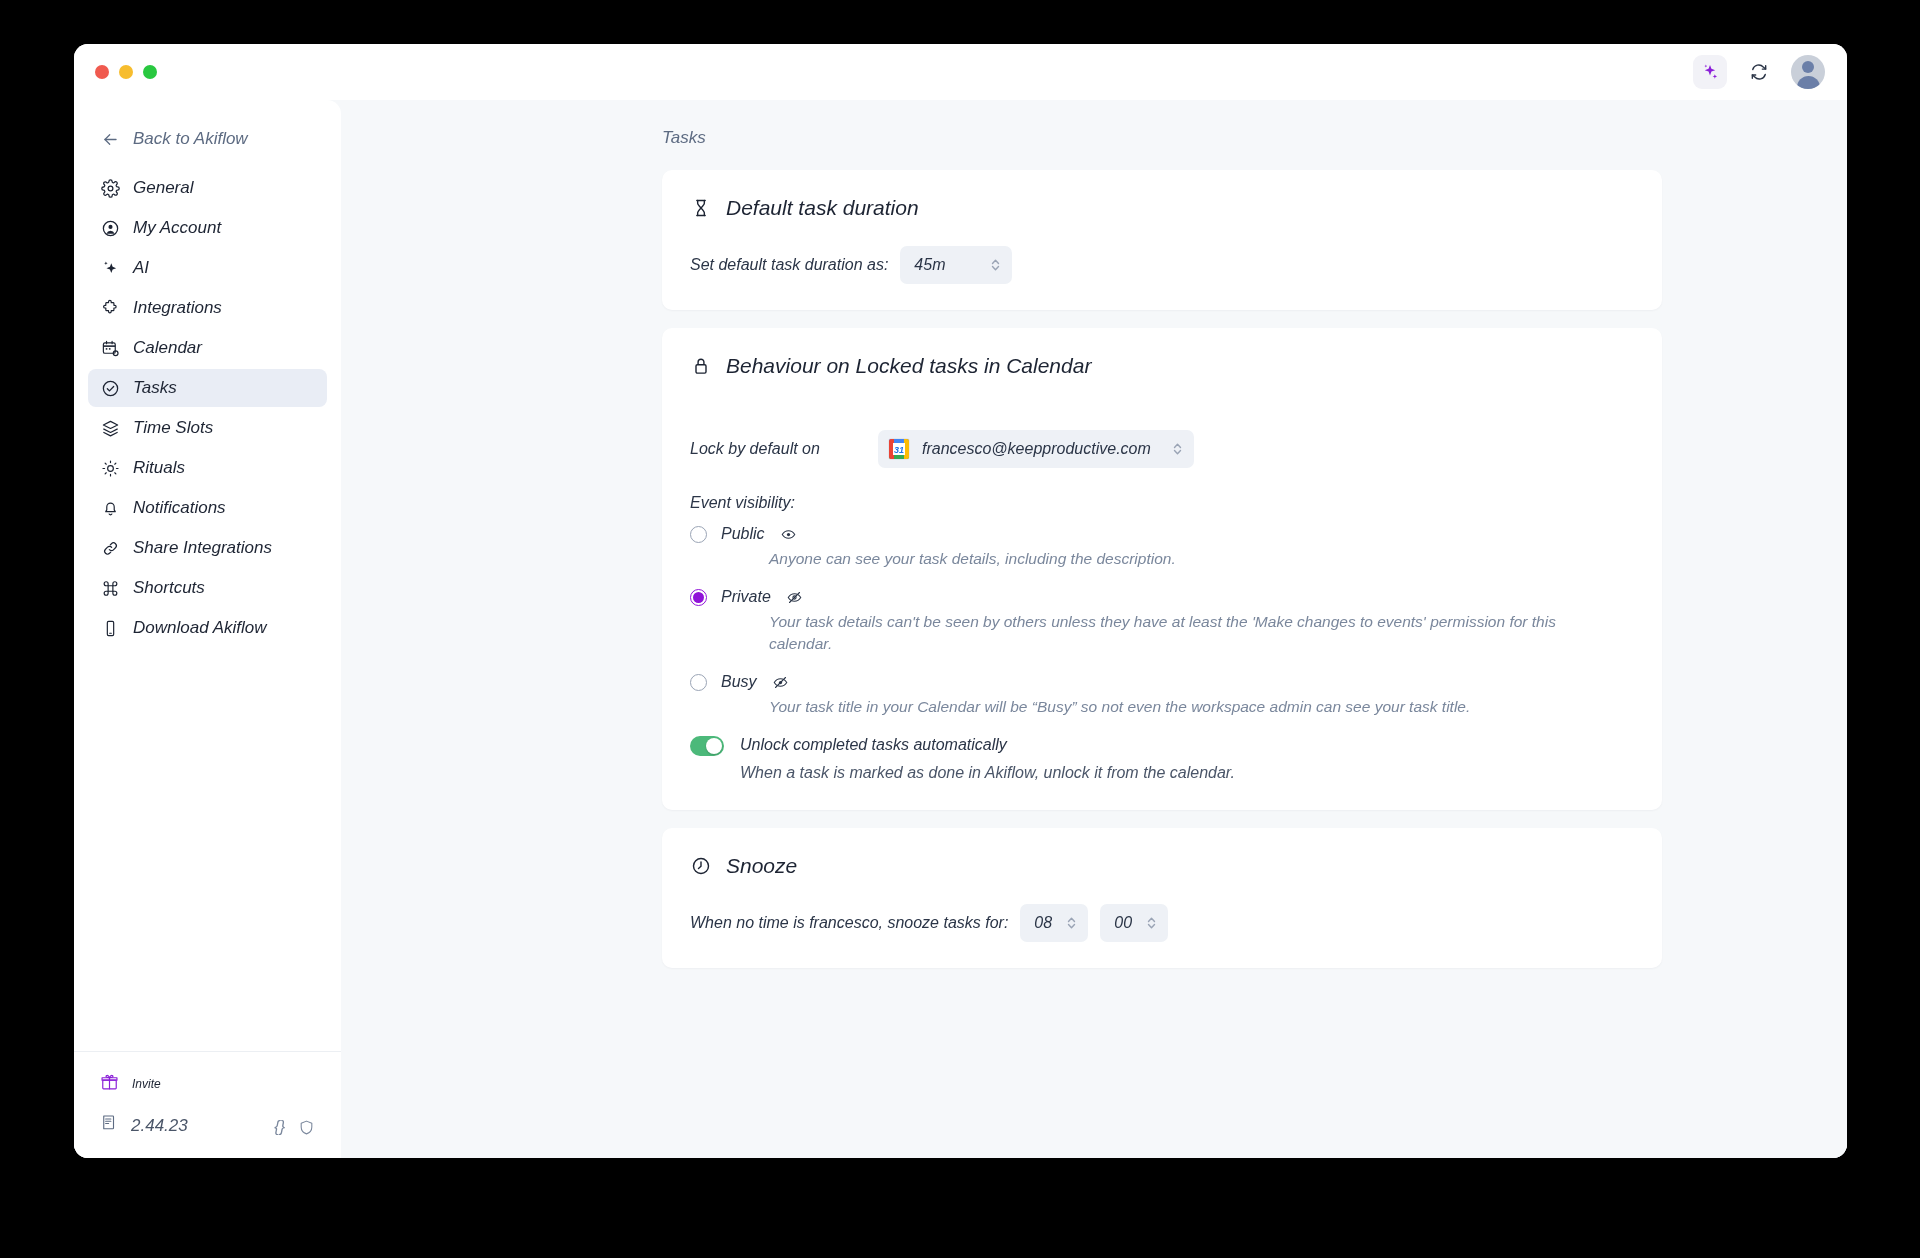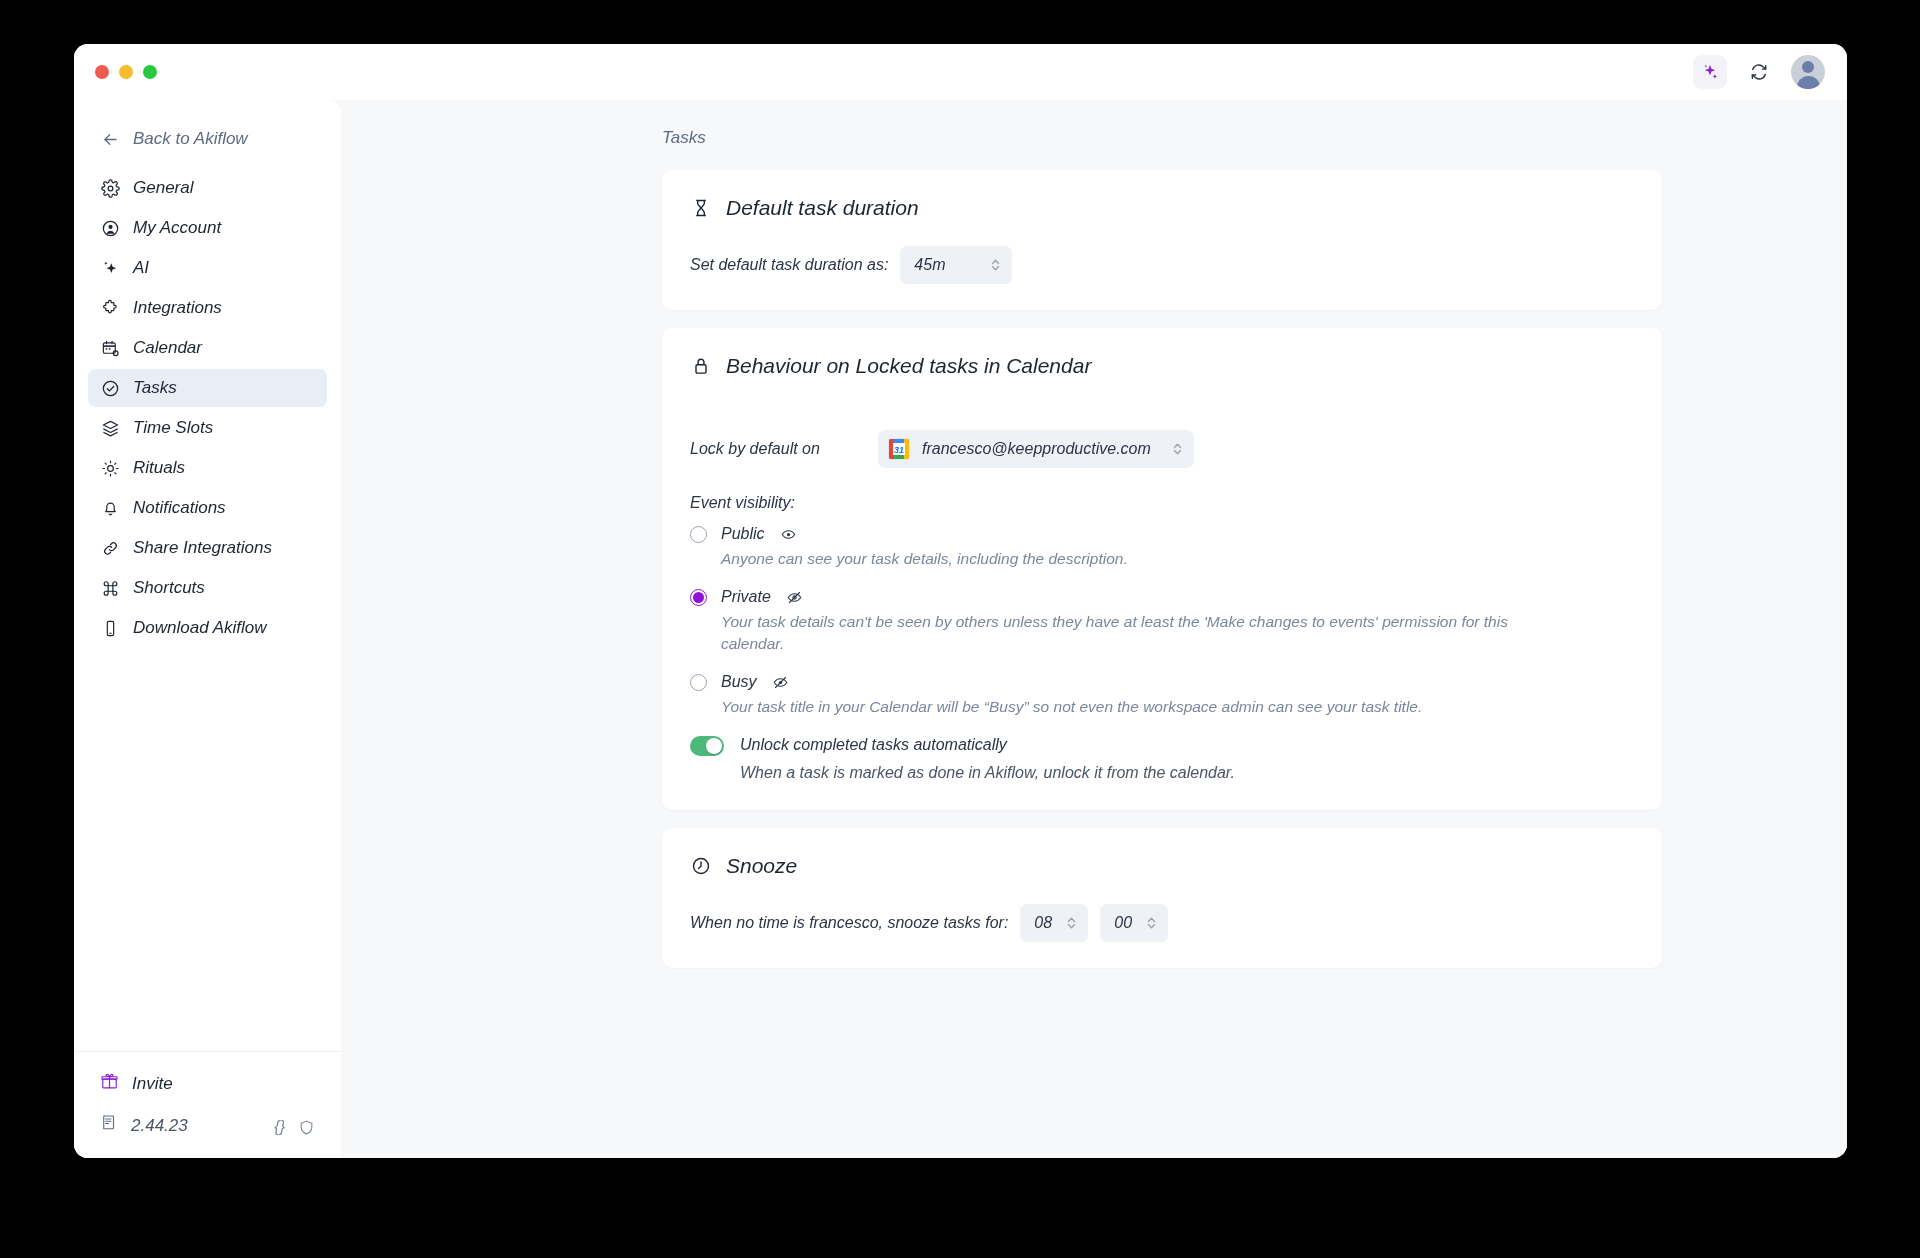--- a/index.html
+++ b/index.html
@@ -104,21 +104,21 @@
   .nav-item.back { color: #5d6b82; margin-bottom: 9px; }
   .nav-item.active { background: #e9edf5; }
 
   .sidebar-footer {
     border-top: 1px solid #eceff3;
     padding: 14px 26px 22px 26px;
   }
   .invite-row {
     display: flex; align-items: center; gap: 13px;
     height: 36px; cursor: pointer;
-    color: #1d2433; font-size: 17px;
+    color: #1d2433; font-size: 12px;
   }
   .version-row {
     display: flex; align-items: flex-end; gap: 13px;
     height: 34px; color: #4a5568; font-size: 17px;
     position: relative;
   }
   .version-row .spacer { flex: 1 1 auto; }
   .ver-ico { color:#7a879c; cursor: pointer; font-size: 16px;
              display:flex; align-items:center; }
 
@@ -222,21 +222,21 @@
     content: ""; position: absolute; inset: 2px;
     border-radius: 50%; background: #9013d8;
   }
   .radio-texts { flex: 1 1 auto; }
   .radio-title {
     font-size: 16px; color: #2b3547;
     display: flex; align-items: center; gap: 16px; line-height: 24px;
   }
   .radio-desc {
     font-size: 15.5px; color: #7a879c; line-height: 22px;
-    margin-top: 2px; max-width: 840px;
+    margin-top: 2px; max-width: 840px; margin-left: 48px;
   }
   .eye { color: #2b3547; display: flex; align-items: center; }
 
   .divider-space { height: 4px; }
 </style>
 </head>
 <body>
 
 <div class="desktop">
   <div class="window">

